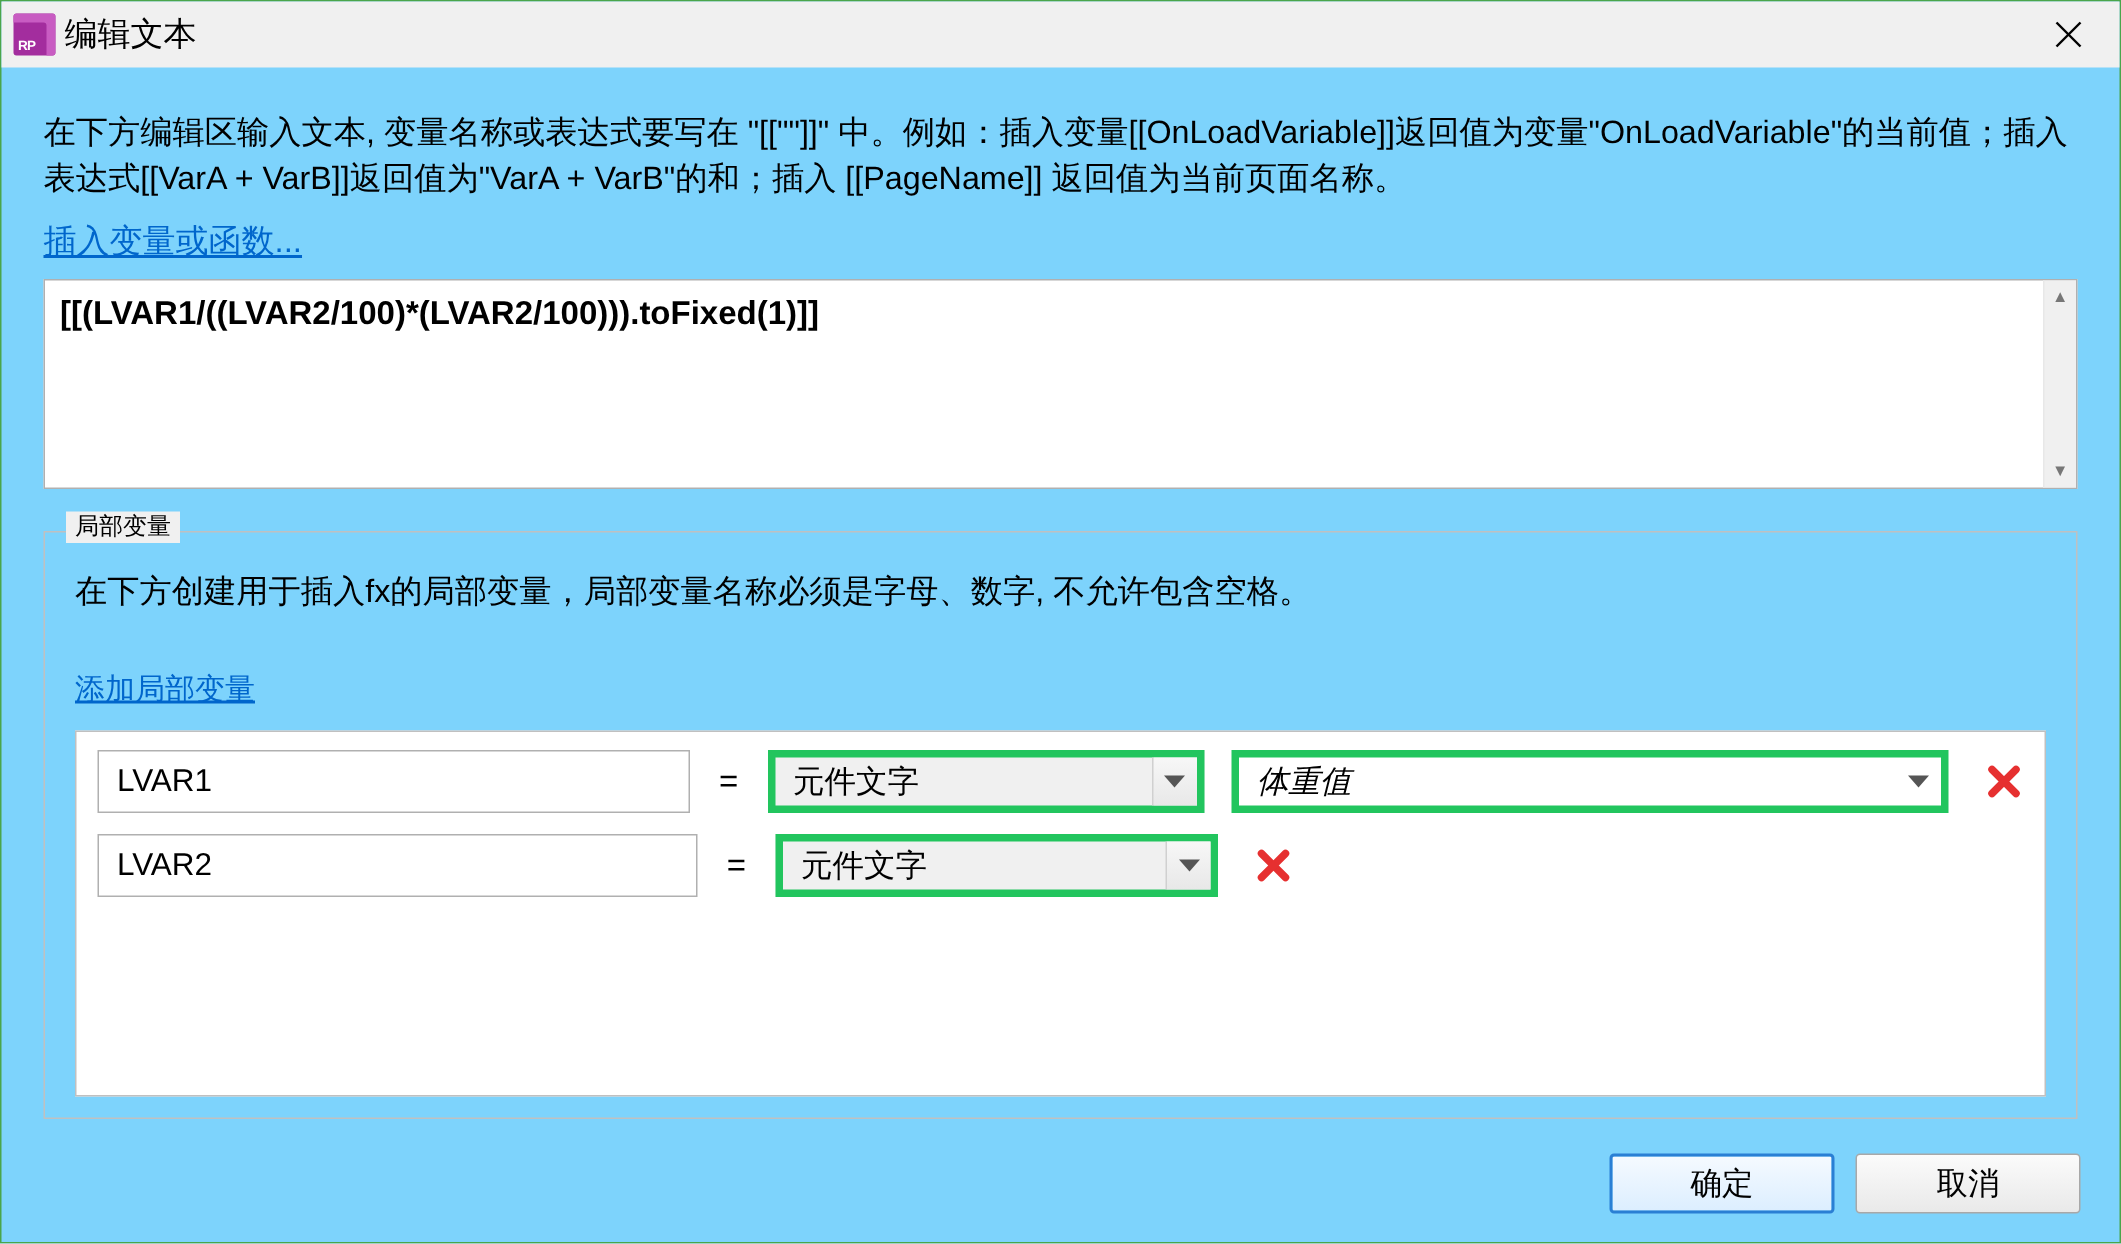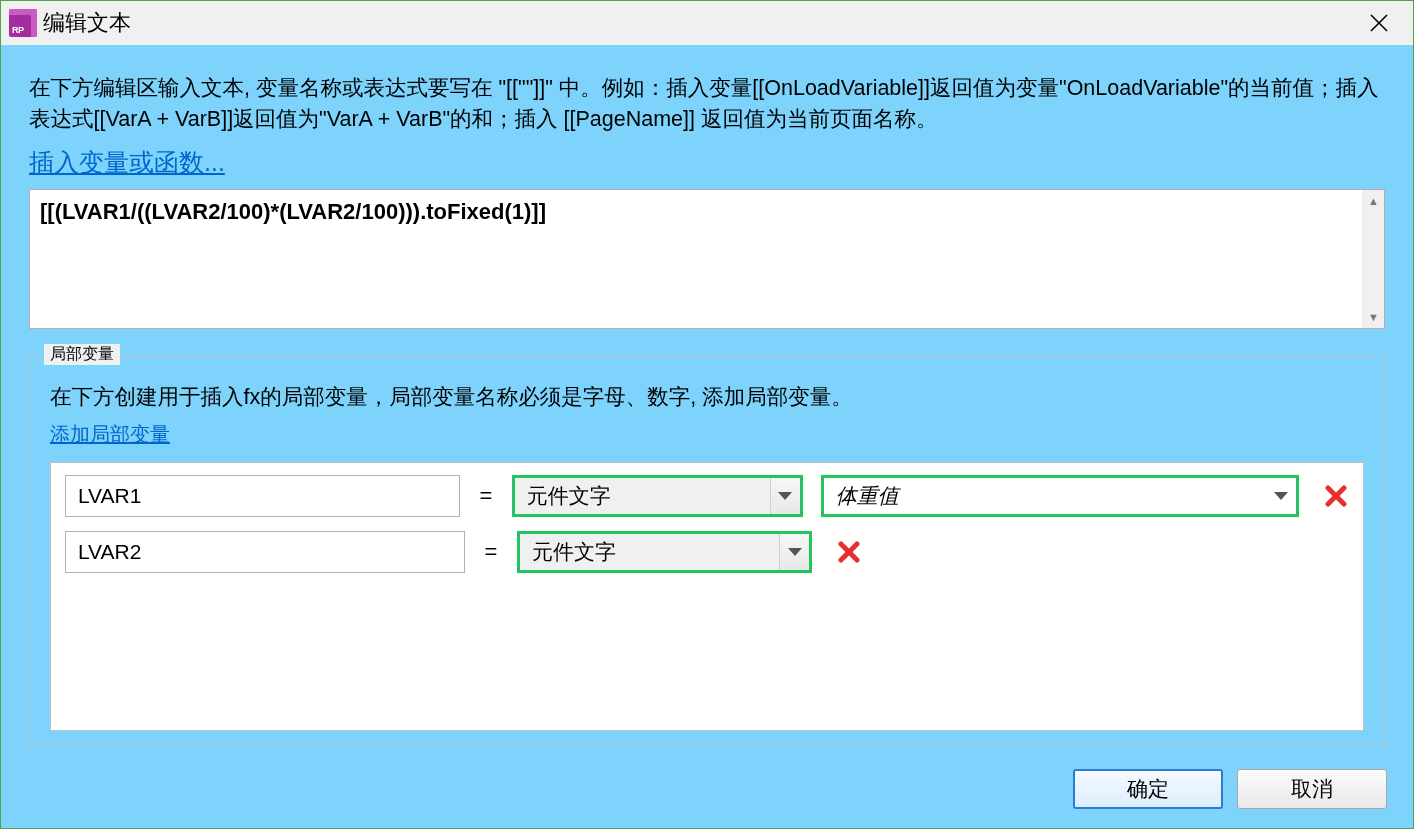--- a/index.html
+++ b/index.html
@@ -39,21 +39,21 @@
 
   .content {
     flex: 1; padding: 28px 28px 0 28px; display: flex; flex-direction: column;
     min-height: 0;
   }
   .help-text {
     font-size: 21.5px; color: #000; line-height: 1.42;
     margin-bottom: 12px;
   }
   .link-insert {
-    color: #0066cc; font-size: 25px; text-decoration: underline;
+    color: #0066cc; font-size: 22px; text-decoration: underline;
     cursor: pointer; display: inline-block; margin-bottom: 10px;
   }
 
   .textarea-wrap {
     position: relative; width: 100%; height: 140px;
     border: 1px solid #b0b0b0; background: #fff; margin-bottom: 22px;
   }
   .textarea {
     width: calc(100% - 22px); height: 100%; border: none; outline: none;
     resize: none; font-size: 22px; font-family: inherit;
@@ -76,38 +76,38 @@
   }
   .legend {
     position: absolute; top: -14px; left: 14px; background: #f0f0f0;
     padding: 0 6px; font-size: 16px; color: #000;
   }
   .fieldset-help {
     font-size: 21.5px; color: #000; margin-bottom: 10px; margin-top: 6px;
   }
   .link-add {
     color: #0066cc; font-size: 20px; text-decoration: underline;
-    cursor: pointer; display: inline-block; margin-bottom: 14px;
+    cursor: pointer; display: inline-block; margin-bottom: 14px; margin-top: 28px;
   }
 
   .vars-panel {
     flex: 1; border: 1px solid #c0c0c0; background: #fff;
     padding: 12px 14px;
   }
   .var-row {
     display: flex; align-items: center; gap: 18px; margin-bottom: 14px;
   }
   .var-name-input {
     width: 400px; height: 42px; border: 1px solid #b0b0b0;
     font-size: 21px; padding: 0 12px; font-family: inherit; outline: none;
     background: #fff;
   }
   .eq { font-size: 22px; color: #000; width: 16px; text-align: center; }
   .combo {
-    height: 42px; border: 3px solid #22c55e; background: #fff;
+    height: 42px; border: 5px solid #22c55e; background: #fff;
     display: flex; align-items: center; position: relative;
     cursor: pointer;
   }
   .combo.type { width: 295px; background: #f0f0f0; }
   .combo.target { width: 485px; font-style: italic; }
   .combo-text {
     flex: 1; font-size: 21px; padding: 0 12px; color: #000;
   }
   .combo.type .combo-text { color: #000; }
   .combo-arrow {
@@ -165,21 +165,21 @@
     <div class="textarea-wrap">
       <textarea class="textarea" style="">[[(LVAR1/((LVAR2/100)*(LVAR2/100))).toFixed(1)]]</textarea>
       <div class="scroll-track">
         <div class="scroll-arrow">▲</div>
         <div class="scroll-arrow">▼</div>
       </div>
     </div>
 
     <div class="fieldset">
       <div class="legend">局部变量</div>
-      <div class="fieldset-help">在下方创建用于插入fx的局部变量，局部变量名称必须是字母、数字, 添加局部变量。</div>
+      <div class="fieldset-help">在下方创建用于插入fx的局部变量，局部变量名称必须是字母、数字, 不允许包含空格。</div>
       <a class="link-add">添加局部变量</a>
 
       <div class="vars-panel">
 
         <div class="var-row">
           <input class="var-name-input" value="LVAR1" style="">
           <div class="eq">=</div>
           <div class="combo type">
             <div class="combo-text">元件文字</div>
             <div class="combo-arrow">

